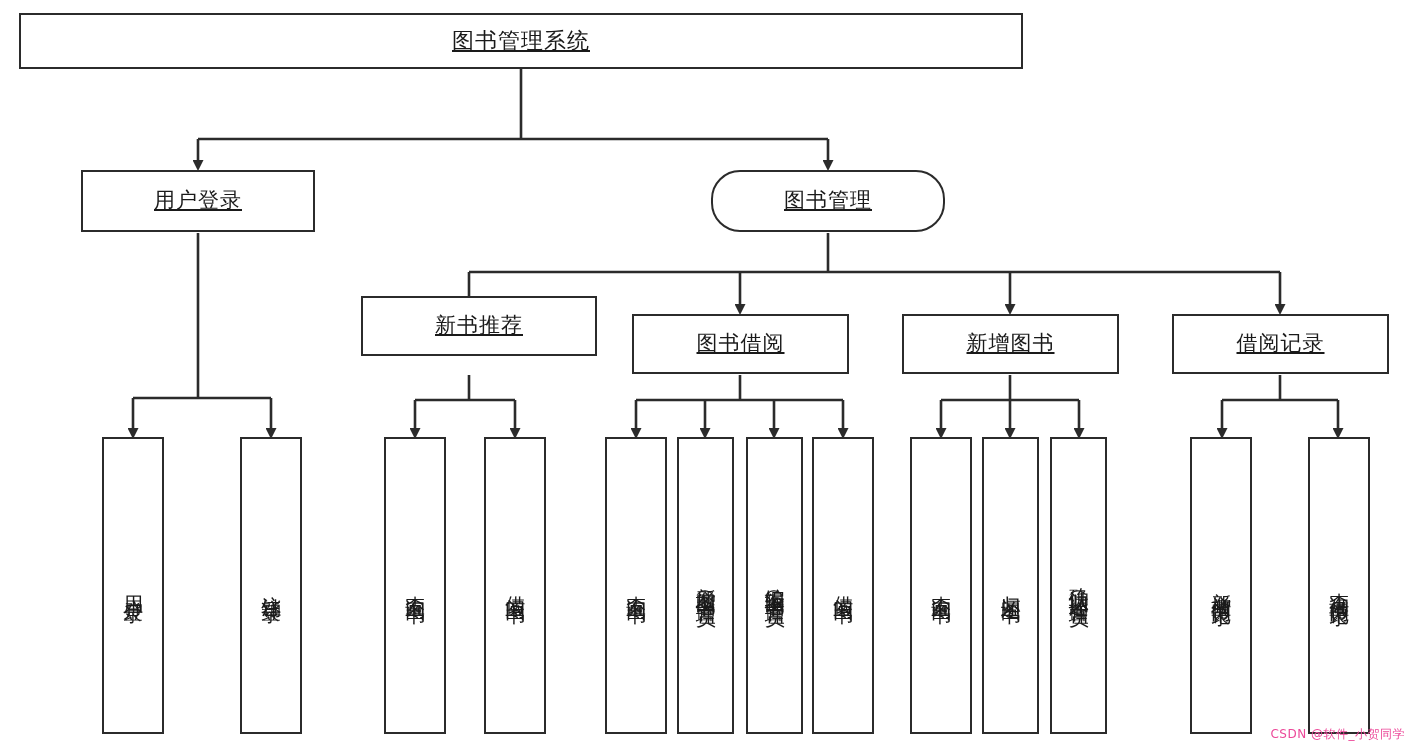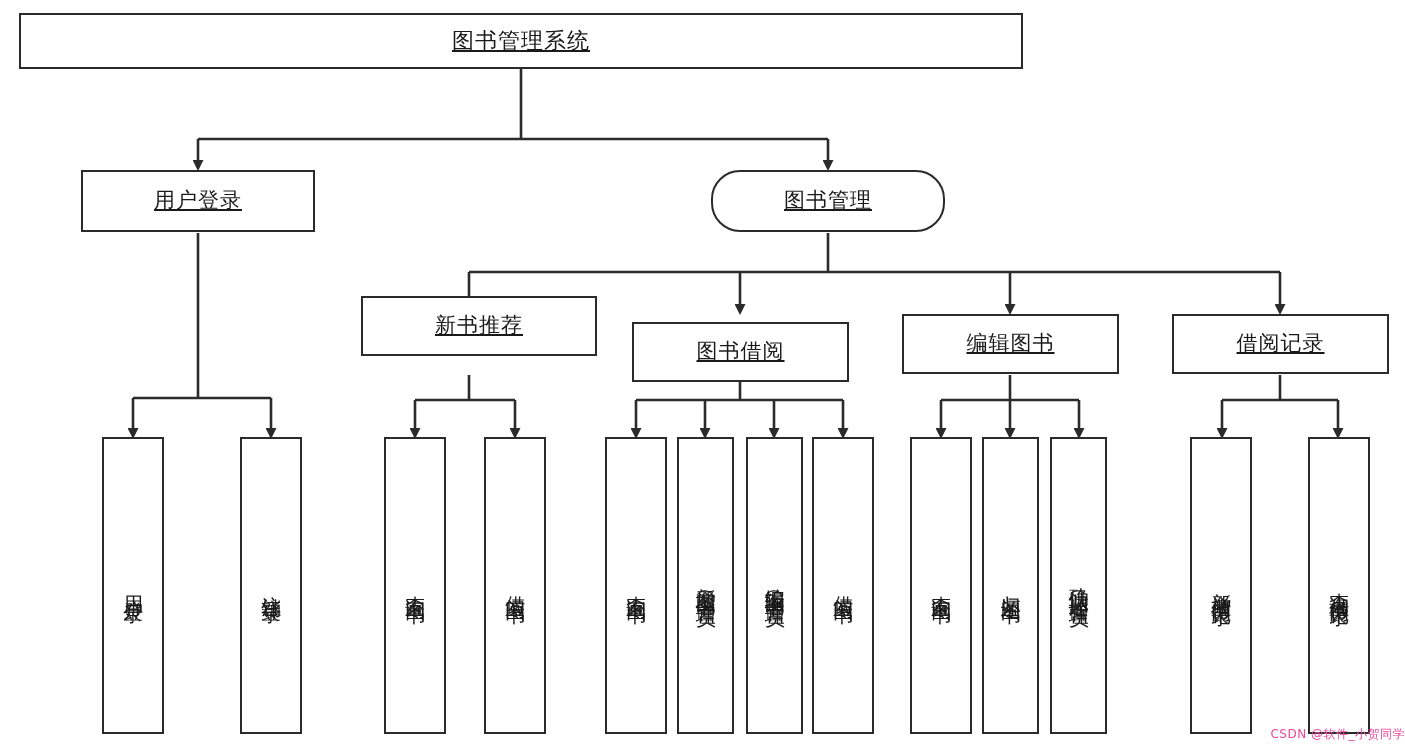--- a/index.html
+++ b/index.html
@@ -134,25 +134,25 @@
   <div class="node horiz" style="left:81px; top:170px; width:234px; height:62px;">
     <span class="htext">用户登录</span>
   </div>
   <div class="node horiz" style="left:711px; top:170px; width:234px; height:62px;border-radius:29px;">
     <span class="htext">图书管理</span>
   </div>
 
   <div class="node horiz" style="left:361px; top:296px; width:236px; height:60px;text-align:right;">
     <span class="htext">新书推荐</span>
   </div>
-  <div class="node horiz" style="left:632px; top:314px; width:217px; height:60px;margin-top:8px;">
+  <div class="node horiz" style="left:632px; top:314px; width:217px; height:60px;">
     <span class="htext">图书借阅</span>
   </div>
   <div class="node horiz" style="left:902px; top:314px; width:217px; height:60px;">
-    <span class="htext">编辑图书</span>
+    <span class="htext">新增图书</span>
   </div>
   <div class="node horiz" style="left:1172px; top:314px; width:217px; height:60px;">
     <span class="htext">借阅记录</span>
   </div>
 
   <div class="node leaf" style="left:102px; top:437px; width:62px; height:297px;">
     <span class="vtext">用户登录</span>
   </div>
   <div class="node leaf" style="left:240px; top:437px; width:62px; height:297px;">
     <span class="vtext">注销登录</span>

